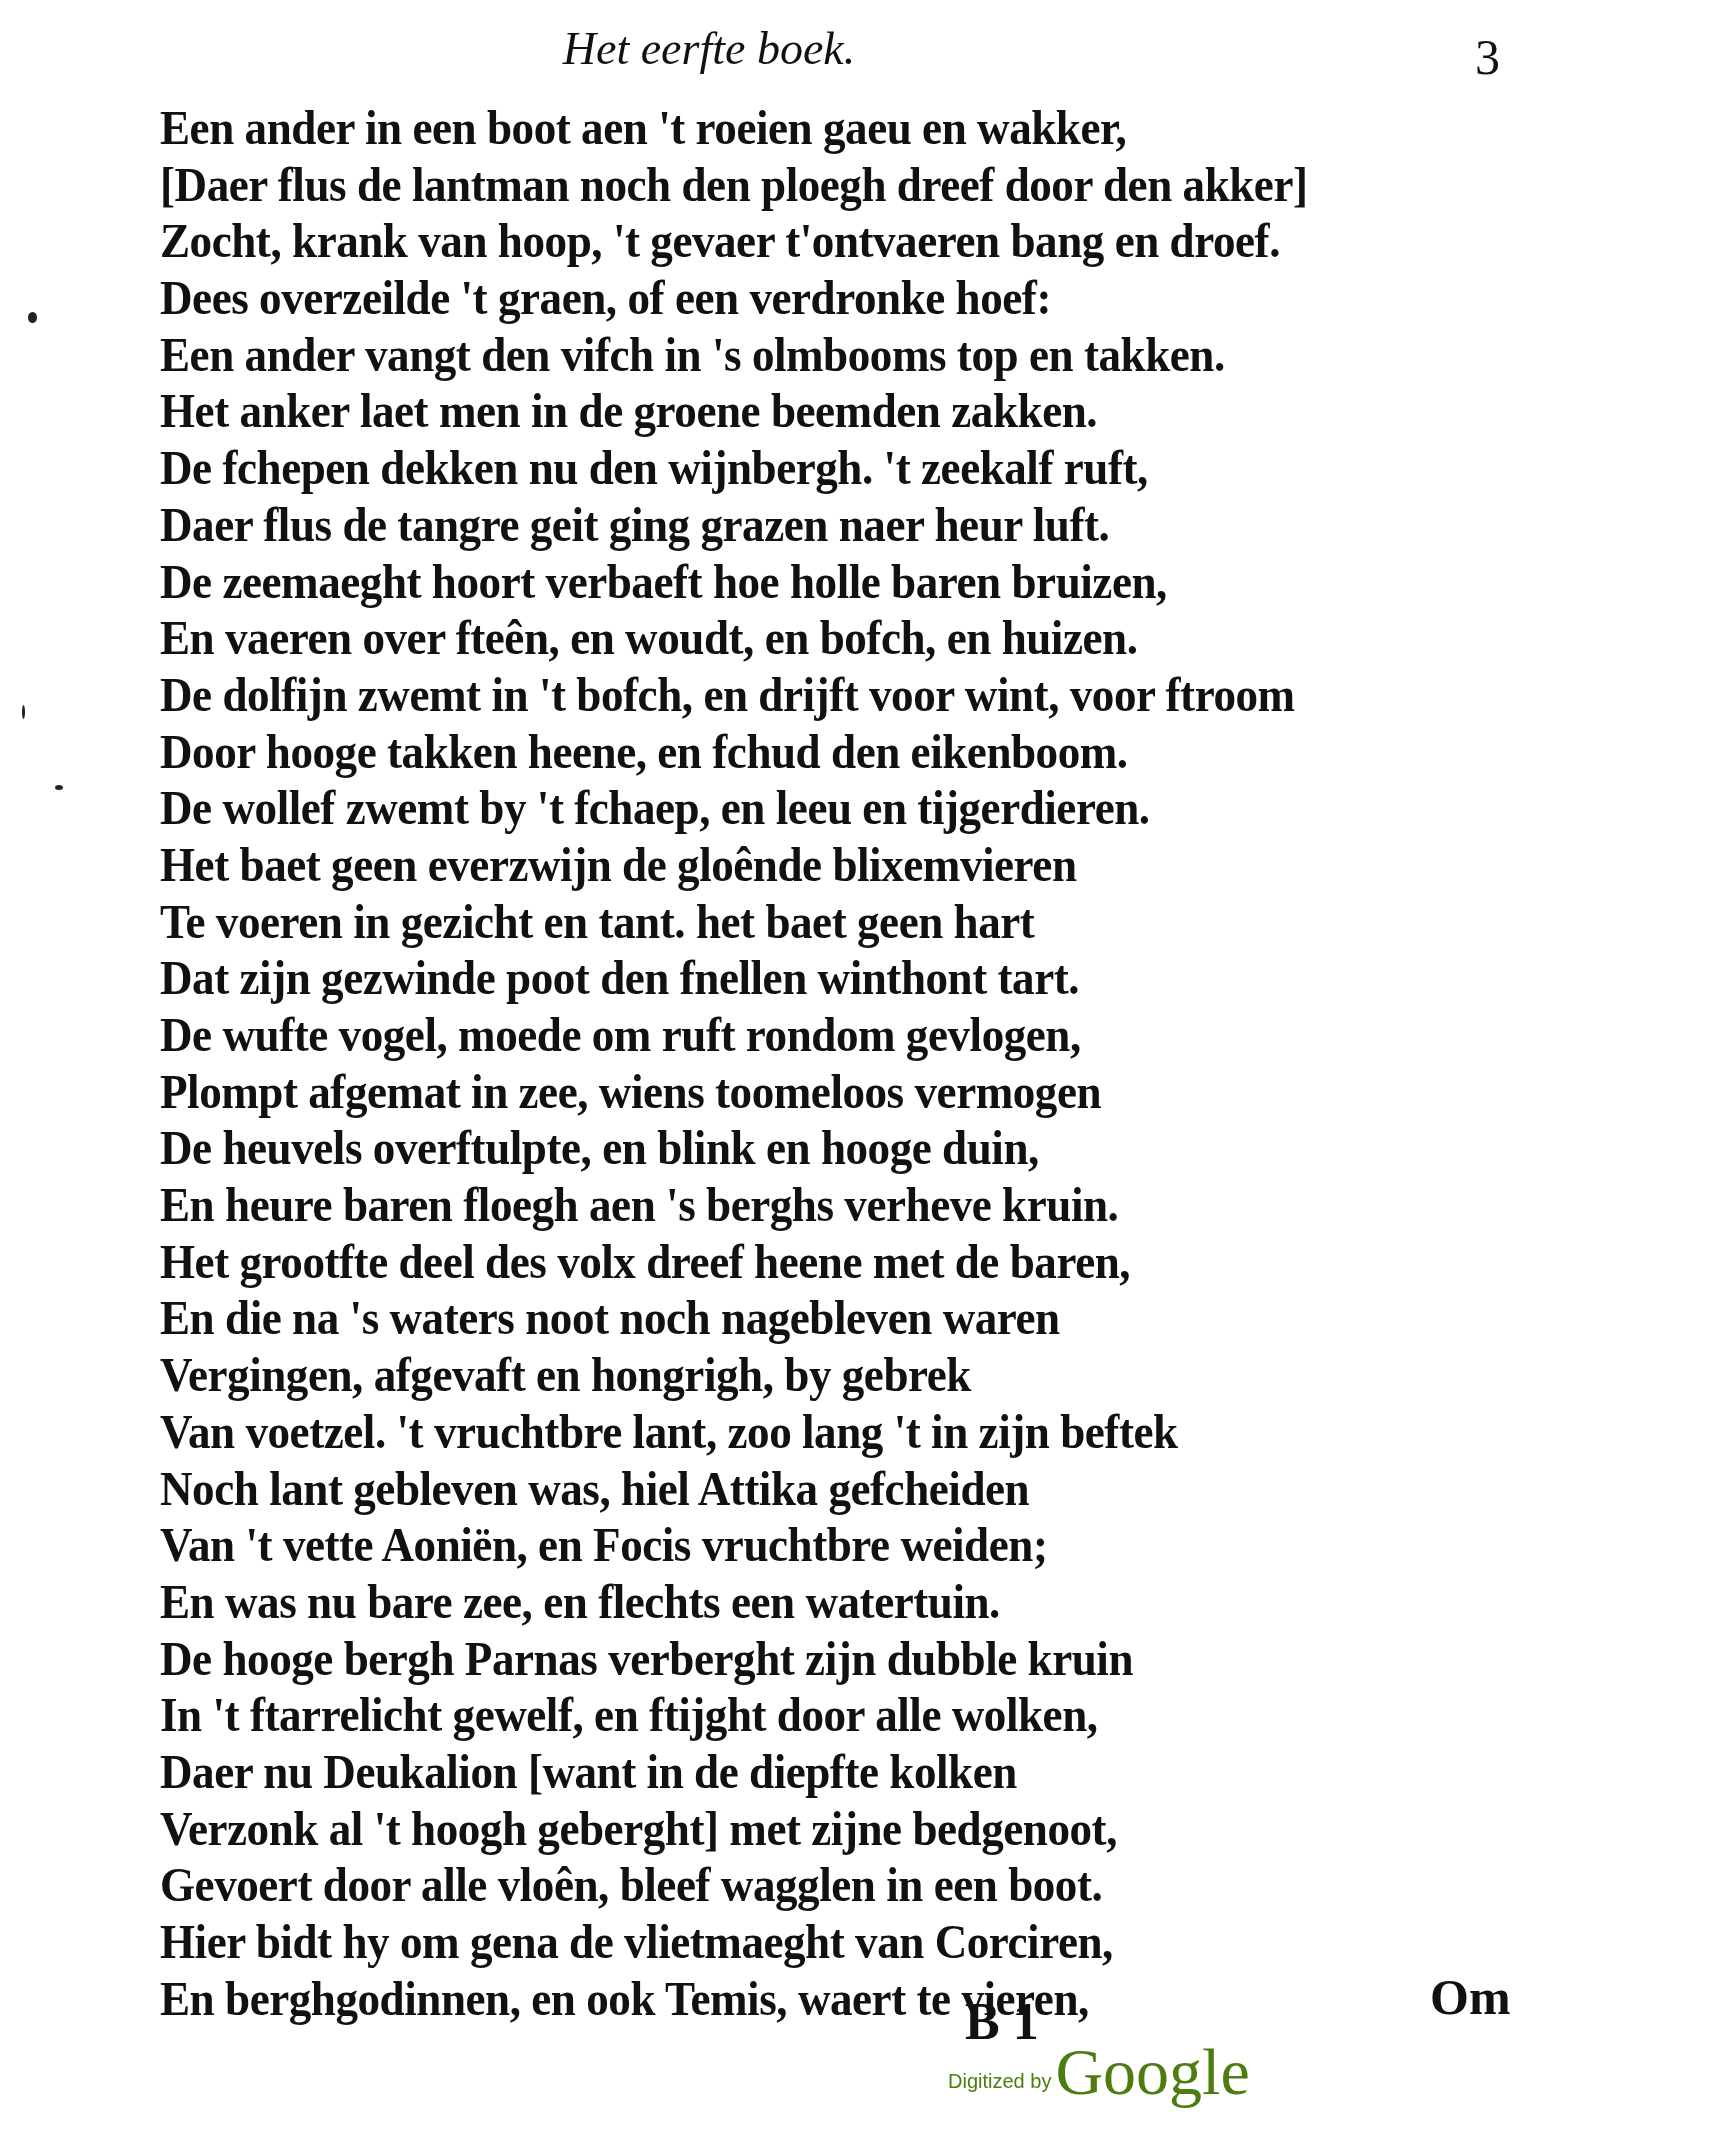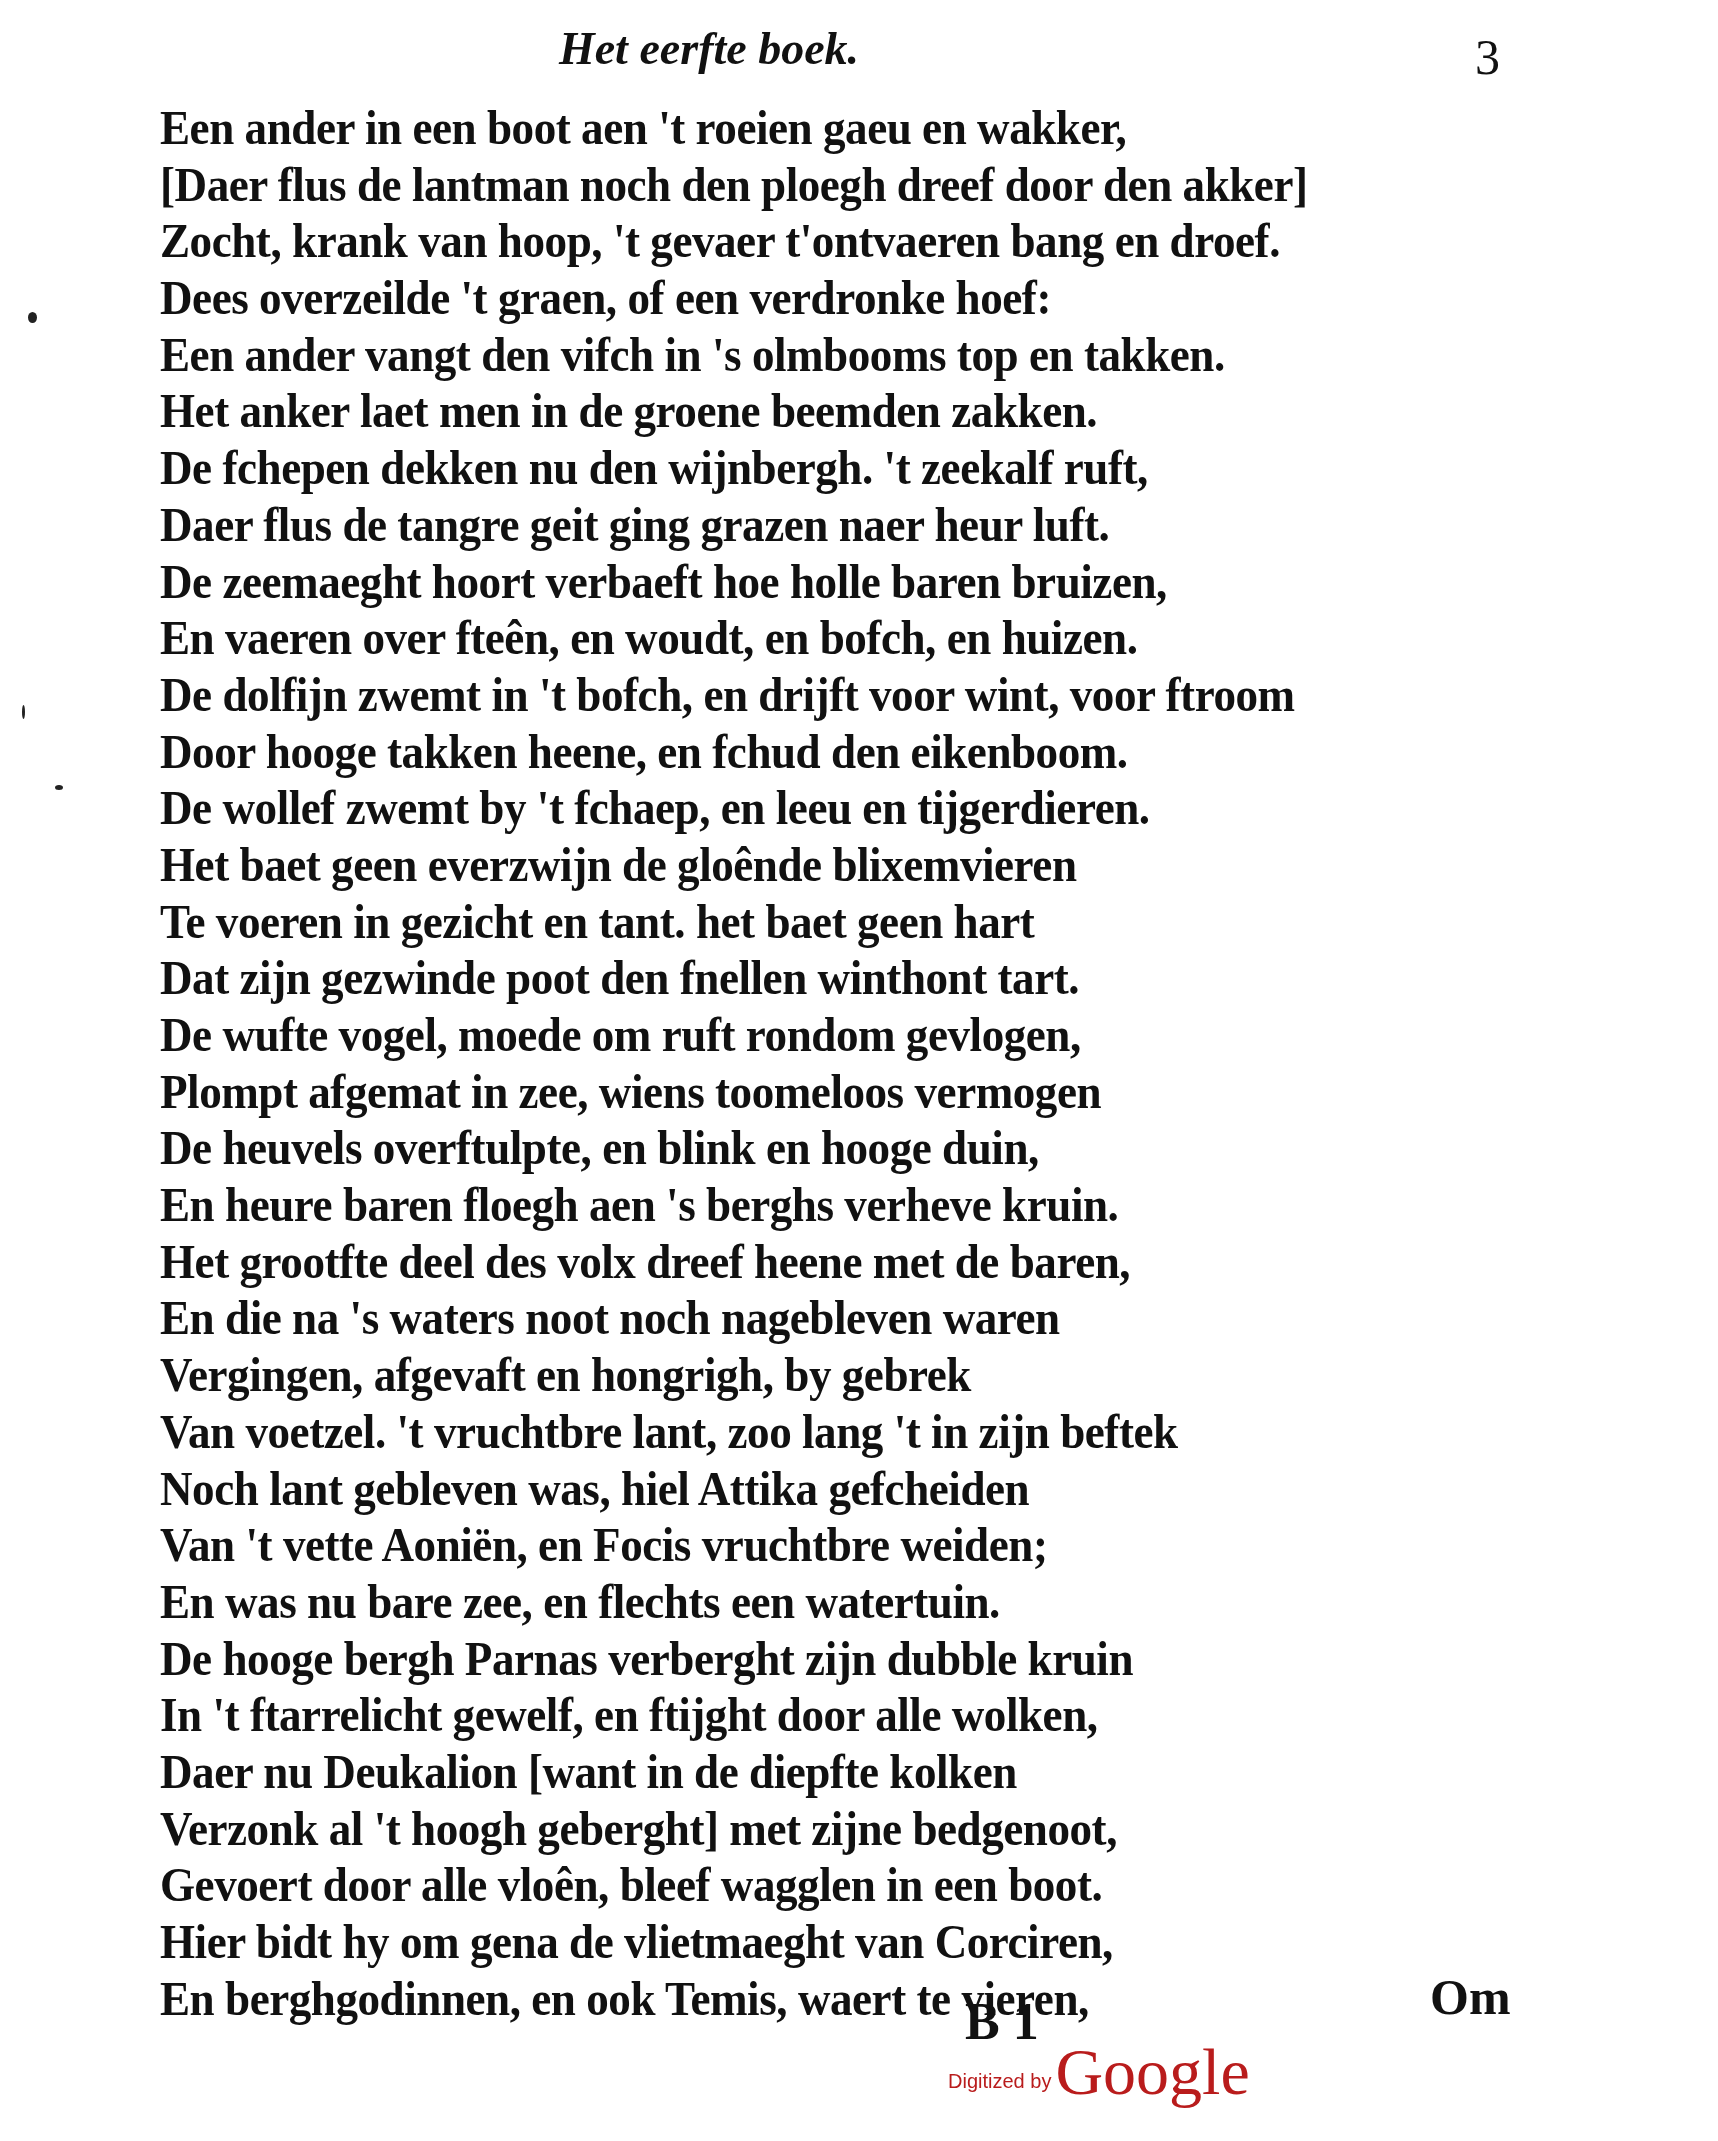--- a/index.html
+++ b/index.html
@@ -1,27 +1,27 @@
 <!DOCTYPE html>
 <html><head>
 <meta charset="utf-8">
 <style>
   html, body { margin: 0; padding: 0; background: #ffffff; }
   body { width: 1718px; height: 2141px; position: relative; overflow: hidden;
          font-family: "Liberation Serif", "DejaVu Serif", serif; color: #111111; }
   .header-title { position: absolute; left: 0; width: 1718px; top: 22px; text-align: center;
-         font-style: italic; font-size: 46px; letter-spacing: 0px; font-weight: bold; }
+         font-style: italic; font-size: 46px; letter-spacing: 0px; }
   .header-title span { position: relative; left: -150px; }
   .page-number { position: absolute; left: 1475px; top: 28px; font-size: 50px; }
   .body-text { position: absolute; left: 152px; top: 92px; width: 1420px; margin: 8px; padding: 0; list-style: none; }
   .body-text li { font-size: 49px; line-height: 56.7px; height: 56.7px; white-space: nowrap;
          font-weight: bold; letter-spacing: -0.5px; transform: scaleX(0.92); transform-origin: left center; }
   .signature { position: absolute; left: 965px; top: 1992px; font-size: 52px; font-weight: bold; }
   .catchword { position: absolute; left: 1430px; top: 1968px; font-size: 50px; font-weight: bold; }
-  .watermark { position: absolute; left: 948px; top: 2028px; color: #b91c1c; }
+  .watermark { position: absolute; left: 948px; top: 2028px; color: #4d7c0f; }
   .watermark .small { font-family: "Liberation Sans", sans-serif; font-size: 20px; }
   .watermark .big { font-family: "Liberation Serif", serif; font-size: 66px; position: relative; top: 6px; }
   .speck { position: absolute; background: #222; border-radius: 50%; }
 </style>
 </head>
 <body>
 
 <div class="header-title">
   <span>Het eerfte boek.</span>
 </div>

